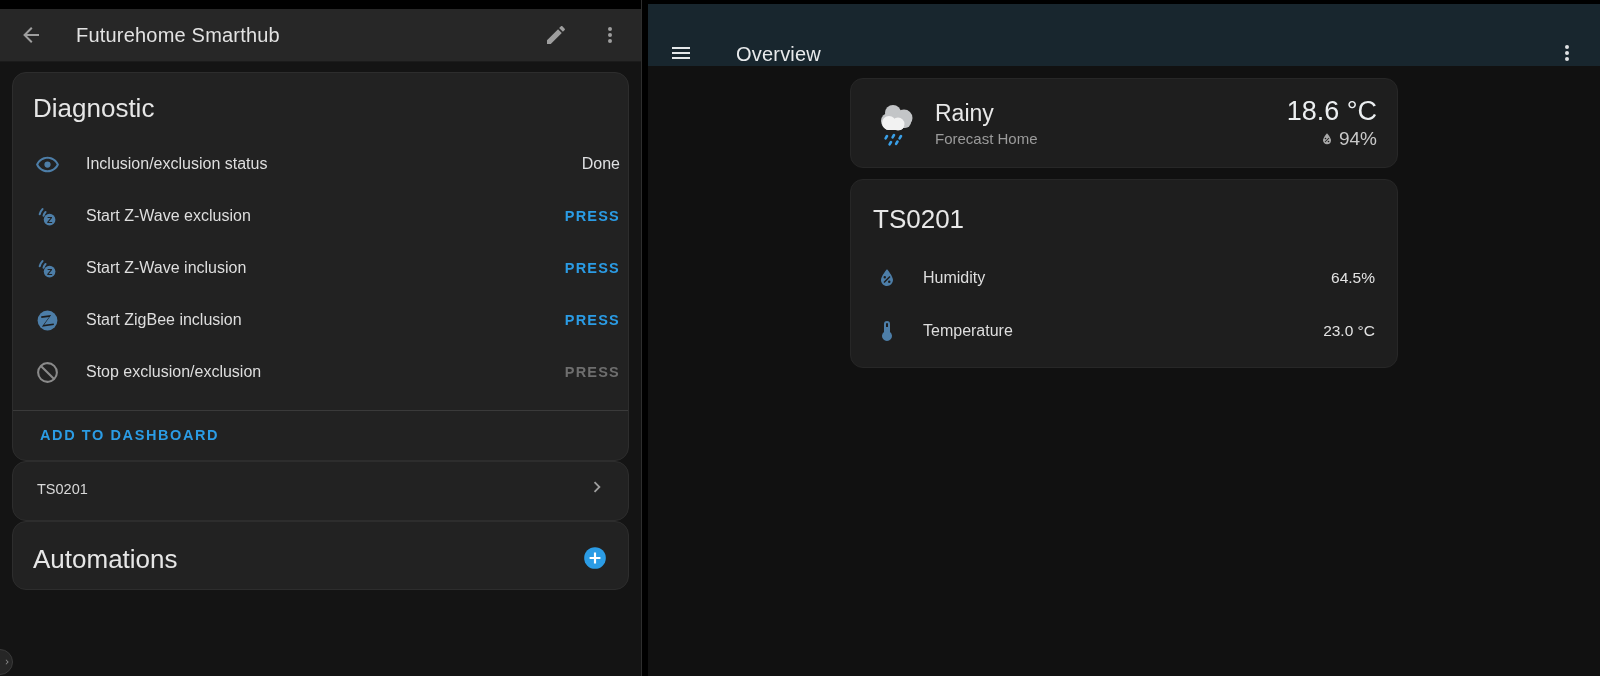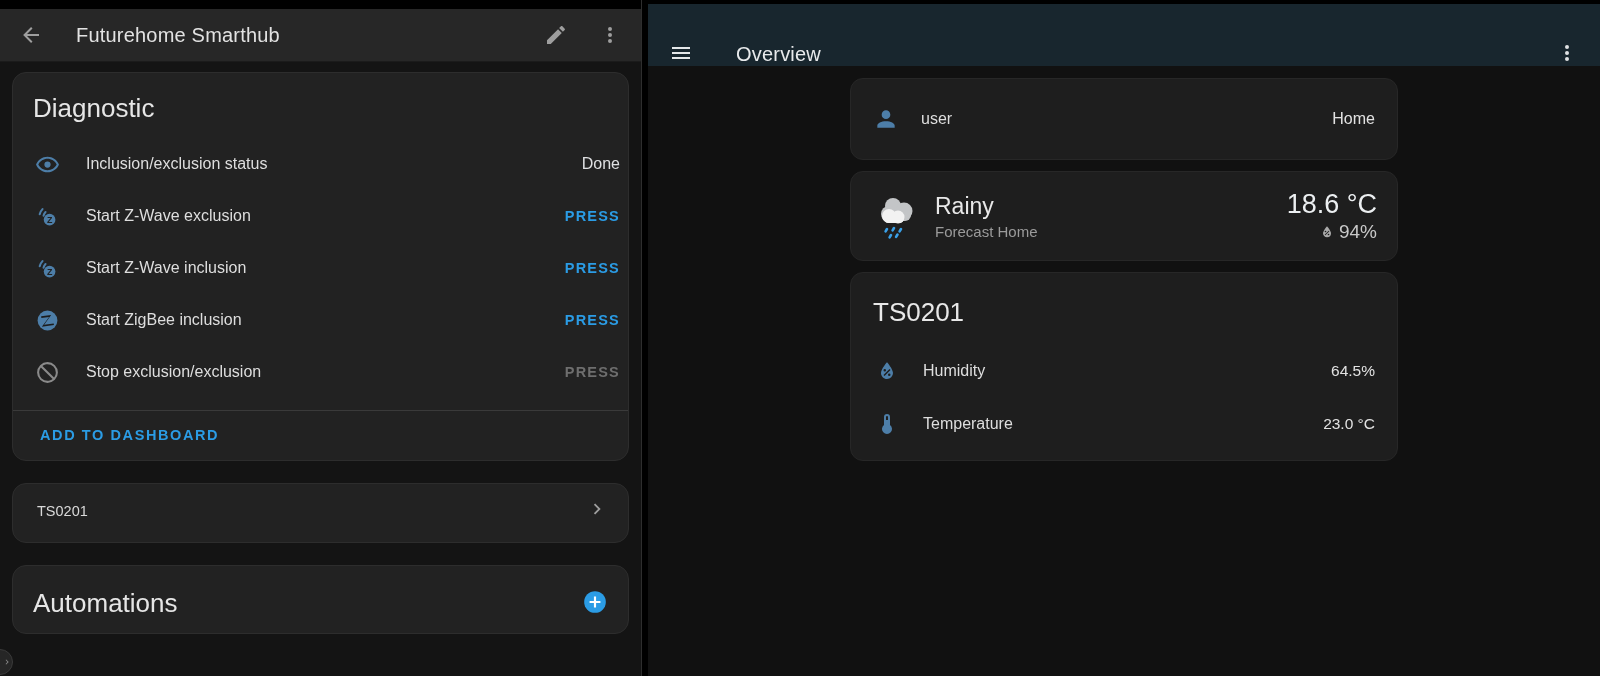--- a/index.html
+++ b/index.html
@@ -13,21 +13,21 @@
   .statusbar-left { height:9px; background:#000; }
   .appbar-left { height:53px; background:#272727; display:flex; align-items:center;
                  padding:0 18px; border-bottom:1px solid #1b1b1b; }
   .appbar-left .title { color:#e2e2e2; font-size:20px; margin-left:32px; letter-spacing:.2px; }
   .appbar-left .spacer { flex:1; }
   .icon-btn { width:26px; height:26px; display:flex; align-items:center; justify-content:center; }
   .icon-btn svg { width:24px; height:24px; }
 
   .left-content { padding:10px 12px 0 12px; }
   .card-l { background:#222222; border:1px solid #2d2d2d; border-radius:14px;
-            margin-bottom:22px; overflow:hidden; }
+            overflow:hidden; }
   .card-l .card-title { color:#e6e6e6; font-size:26px; padding:20px 20px 14px 20px; }
   .diag-row { display:flex; align-items:center; height:52px; padding:0 8px 0 21px; }
   .diag-row .row-icon { width:26px; height:26px; flex:0 0 26px; display:flex;
                         align-items:center; justify-content:center; }
   .diag-row .row-icon svg { width:25px; height:25px; }
   .diag-row .row-label { color:#dedede; font-size:16px; margin-left:26px; }
   .diag-row .row-value { margin-left:auto; font-size:16px; color:#dfe0e2; }
   .diag-row .row-value.action { color:#2b9ce5; font-weight:bold; font-size:14.5px; letter-spacing:1.2px; }
   .diag-row .row-value.disabled { color:#6e6e6e; font-weight:bold; font-size:14.5px; letter-spacing:1.2px; }
   .card-divider { border:none; border-top:1px solid #3a3a3a; margin:12px 0 0 0; }
@@ -224,27 +224,20 @@
       <div class="spacer"></div>
       <div class="icon-btn">
         <svg viewBox="0 0 24 24">
           <path fill="#dfe2e4" d="M12,16A2,2 0 0,1 14,18A2,2 0 0,1 12,20A2,2 0 0,1 10,18A2,2 0 0,1 12,16M12,10A2,2 0 0,1 14,12A2,2 0 0,1 12,14A2,2 0 0,1 10,12A2,2 0 0,1 12,10M12,4A2,2 0 0,1 14,6A2,2 0 0,1 12,8A2,2 0 0,1 10,6A2,2 0 0,1 12,4Z"></path>
         </svg>
       </div>
     </div>
 
     <div class="right-content">
 
-      <div class="card-r user-card">
-        <svg class="u-icon" viewBox="0 0 24 24">
-          <path fill="#4d7ea8" d="M12,4A4,4 0 0,1 16,8A4,4 0 0,1 12,12A4,4 0 0,1 8,8A4,4 0 0,1 12,4M12,14C16.42,14 20,15.79 20,18V20H4V18C4,15.79 7.58,14 12,14Z"></path>
-        </svg>
-        <span class="u-label">user</span>
-        <span class="u-value">Home</span>
-      </div>
 
       <div class="card-r weather-card">
         <svg class="w-icon" viewBox="0 0 52 52">
           <g>
             <circle cx="22" cy="16" r="8" fill="#c3c5c7"></circle>
             <circle cx="33" cy="21" r="8.5" fill="#c3c5c7"></circle>
             <circle cx="18" cy="24" r="8" fill="#c3c5c7"></circle>
             <rect x="12" y="18" width="28" height="13" rx="6" fill="#c3c5c7"></rect>
             <circle cx="18" cy="26" r="7" fill="#f2f2f2"></circle>
             <circle cx="27" cy="27" r="6.5" fill="#f2f2f2"></circle>

